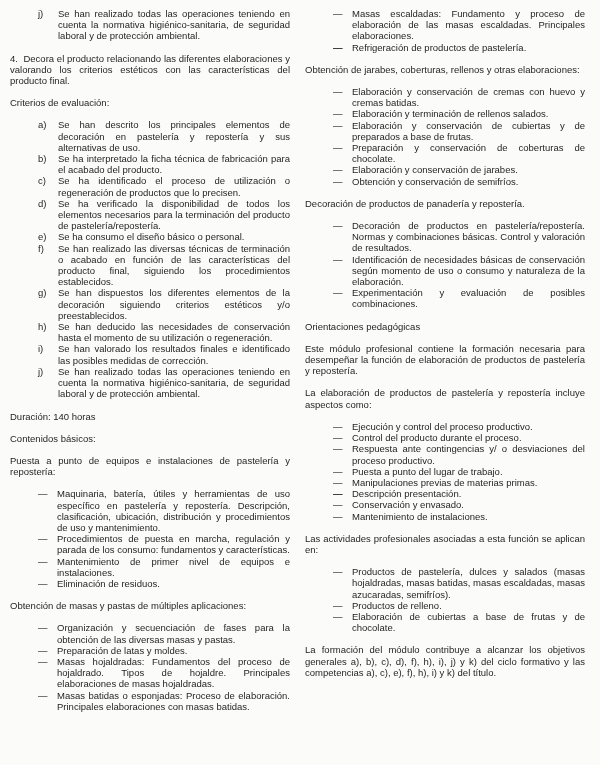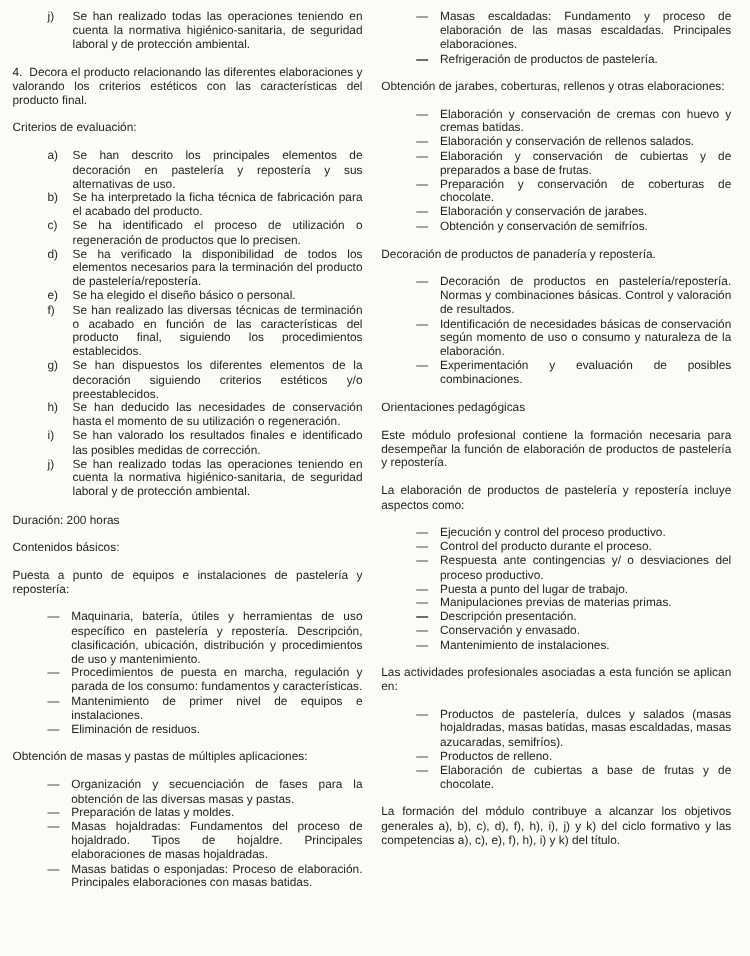--- a/index.html
+++ b/index.html
@@ -46,46 +46,46 @@
 
 <div class="page">
   <div class="col" id="left-col">
       <div class="block lettered"><span class="marker">j)</span><span class="text">Se han realizado todas las operaciones teniendo en cuenta la normativa higiénico-sanitaria, de seguridad laboral y de protección ambiental.</span></div>
       <div class="block para"><span class="text">4.&nbsp;&nbsp;Decora el producto relacionando las diferentes elaboraciones y valorando los criterios estéticos con las características del producto final.</span></div>
       <div class="block para"><span class="text">Criterios de evaluación:</span></div>
       <div class="block lettered"><span class="marker">a)</span><span class="text">Se han descrito los principales elementos de decoración en pastelería y repostería y sus alternativas de uso.</span></div>
       <div class="block lettered"><span class="marker">b)</span><span class="text">Se ha interpretado la ficha técnica de fabricación para el acabado del producto.</span></div>
       <div class="block lettered"><span class="marker">c)</span><span class="text">Se ha identificado el proceso de utilización o regeneración de productos que lo precisen.</span></div>
       <div class="block lettered"><span class="marker">d)</span><span class="text">Se ha verificado la disponibilidad de todos los elementos necesarios para la terminación del producto de pastelería/repostería.</span></div>
-      <div class="block lettered"><span class="marker">e)</span><span class="text">Se ha elegido el diseño básico o personal.</span></div>
+      <div class="block lettered"><span class="marker">e)</span><span class="text">Se ha consumo el diseño básico o personal.</span></div>
       <div class="block lettered"><span class="marker">f)</span><span class="text">Se han realizado las diversas técnicas de terminación o acabado en función de las características del producto final, siguiendo los procedimientos establecidos.</span></div>
       <div class="block lettered"><span class="marker">g)</span><span class="text">Se han dispuestos los diferentes elementos de la decoración siguiendo criterios estéticos y/o preestablecidos.</span></div>
       <div class="block lettered"><span class="marker">h)</span><span class="text">Se han deducido las necesidades de conservación hasta el momento de su utilización o regeneración.</span></div>
       <div class="block lettered"><span class="marker">i)</span><span class="text">Se han valorado los resultados finales e identificado las posibles medidas de corrección.</span></div>
       <div class="block lettered"><span class="marker">j)</span><span class="text">Se han realizado todas las operaciones teniendo en cuenta la normativa higiénico-sanitaria, de seguridad laboral y de protección ambiental.</span></div>
-      <div class="block para"><span class="text">Duración: 200 horas</span></div>
+      <div class="block para"><span class="text">Duración: 140 horas</span></div>
       <div class="block para"><span class="text">Contenidos básicos:</span></div>
       <div class="block para"><span class="text">Puesta a punto de equipos e instalaciones de pastelería y repostería:</span></div>
       <div class="block dash"><span class="marker">—</span><span class="text">Maquinaria, batería, útiles y herramientas de uso específico en pastelería y repostería. Descripción, clasificación, ubicación, distribución y procedimientos de uso y mantenimiento.</span></div>
       <div class="block dash"><span class="marker">—</span><span class="text">Procedimientos de puesta en marcha, regulación y parada de los consumo: fundamentos y características.</span></div>
       <div class="block dash"><span class="marker">—</span><span class="text">Mantenimiento de primer nivel de equipos e instalaciones.</span></div>
       <div class="block dash"><span class="marker">—</span><span class="text">Eliminación de residuos.</span></div>
       <div class="block para"><span class="text">Obtención de masas y pastas de múltiples aplicaciones:</span></div>
       <div class="block dash"><span class="marker">—</span><span class="text">Organización y secuenciación de fases para la obtención de las diversas masas y pastas.</span></div>
       <div class="block dash"><span class="marker">—</span><span class="text">Preparación de latas y moldes.</span></div>
       <div class="block dash"><span class="marker">—</span><span class="text">Masas hojaldradas: Fundamentos del proceso de hojaldrado. Tipos de hojaldre. Principales elaboraciones de masas hojaldradas.</span></div>
       <div class="block dash"><span class="marker">—</span><span class="text">Masas batidas o esponjadas: Proceso de elaboración. Principales elaboraciones con masas batidas.</span></div>
     </div>
   <div class="col" id="right-col">
       <div class="block dash"><span class="marker">—</span><span class="text">Masas escaldadas: Fundamento y proceso de elaboración de las masas escaldadas. Principales elaboraciones.</span></div>
       <div class="block dash"><span class="marker">—</span></div>
       <div class="block dash"><span class="marker">—</span><span class="text">Refrigeración de productos de pastelería.</span></div>
       <div class="block para"><span class="text">Obtención de jarabes, coberturas, rellenos y otras elaboraciones:</span></div>
       <div class="block dash"><span class="marker">—</span><span class="text">Elaboración y conservación de cremas con huevo y cremas batidas.</span></div>
-      <div class="block dash"><span class="marker">—</span><span class="text">Elaboración y conservación de rellenos salados.</span></div>
+      <div class="block dash"><span class="marker">—</span><span class="text">Elaboración y terminación de rellenos salados.</span></div>
       <div class="block dash"><span class="marker">—</span><span class="text">Elaboración y conservación de cubiertas y de preparados a base de frutas.</span></div>
       <div class="block dash"><span class="marker">—</span><span class="text">Preparación y conservación de coberturas de chocolate.</span></div>
       <div class="block dash"><span class="marker">—</span><span class="text">Elaboración y conservación de jarabes.</span></div>
       <div class="block dash"><span class="marker">—</span><span class="text">Obtención y conservación de semifríos.</span></div>
       <div class="block para"><span class="text">Decoración de productos de panadería y repostería.</span></div>
       <div class="block dash"><span class="marker">—</span><span class="text">Decoración de productos en pastelería/repostería. Normas y combinaciones básicas. Control y valoración de resultados.</span></div>
       <div class="block dash"><span class="marker">—</span><span class="text">Identificación de necesidades básicas de conservación según momento de uso o consumo y naturaleza de la elaboración.</span></div>
       <div class="block dash"><span class="marker">—</span><span class="text">Experimentación y evaluación de posibles combinaciones.</span></div>
       <div class="block para"><span class="text">Orientaciones pedagógicas</span></div>
       <div class="block para"><span class="text">Este módulo profesional contiene la formación necesaria para desempeñar la función de elaboración de productos de pastelería y repostería.</span></div>

